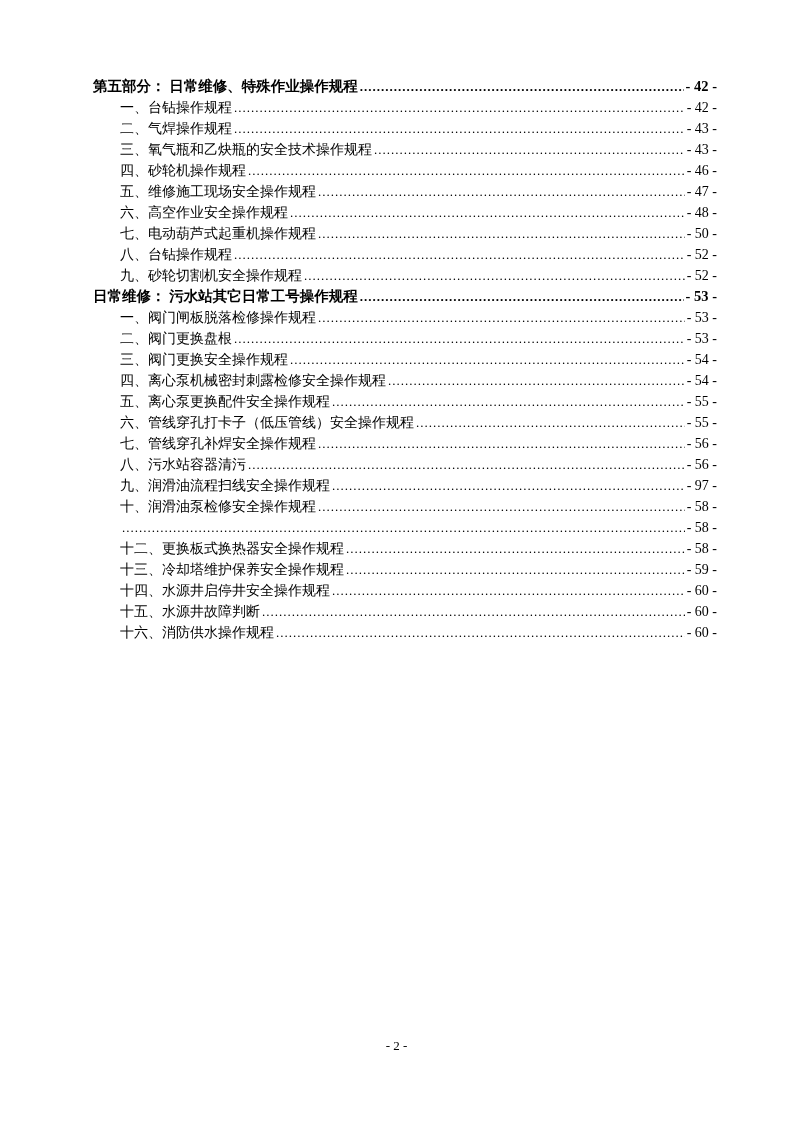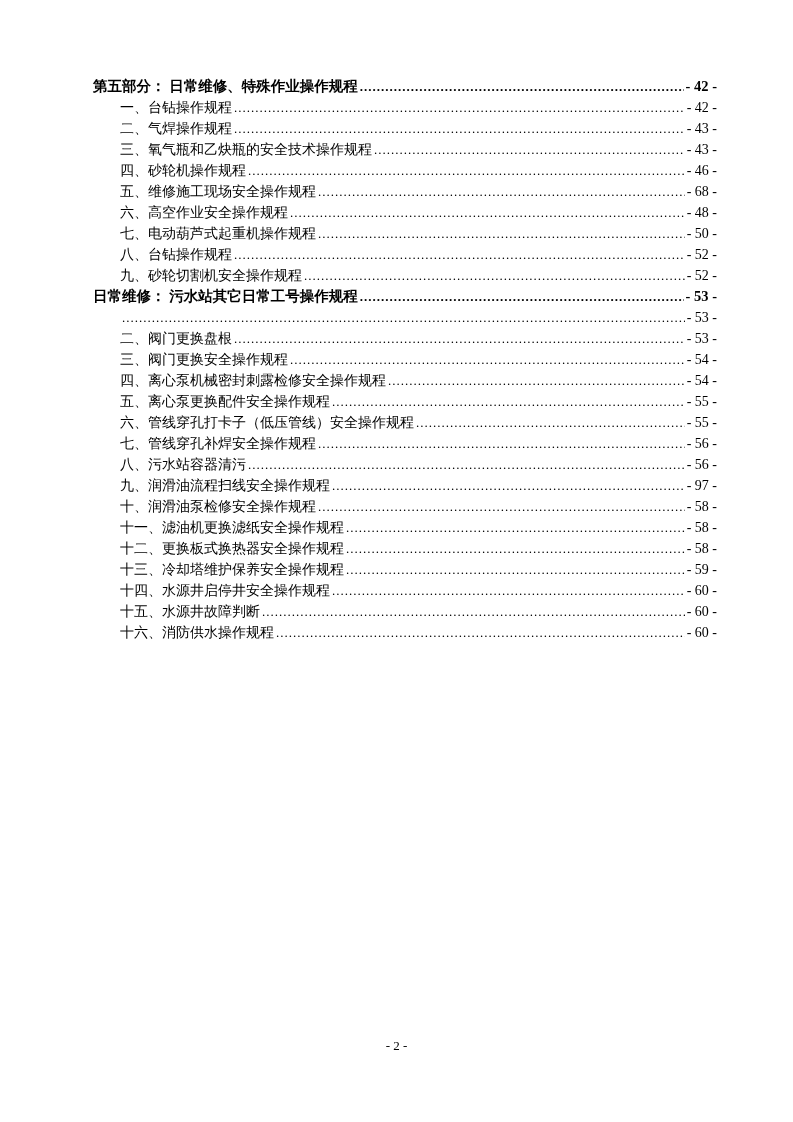--- a/index.html
+++ b/index.html
@@ -95,21 +95,21 @@
     <span class="pagenum">- 43 -</span>
   </div>
   <div class="toc-row entry">
     <span class="title">四、砂轮机操作规程</span>
     <span class="leader"></span>
     <span class="pagenum">- 46 -</span>
   </div>
   <div class="toc-row entry">
     <span class="title">五、维修施工现场安全操作规程</span>
     <span class="leader"></span>
-    <span class="pagenum">- 68 -</span>
+    <span class="pagenum">- 47 -</span>
   </div>
   <div class="toc-row entry">
     <span class="title">六、高空作业安全操作规程</span>
     <span class="leader"></span>
     <span class="pagenum">- 48 -</span>
   </div>
   <div class="toc-row entry">
     <span class="title">七、电动葫芦式起重机操作规程</span>
     <span class="leader"></span>
     <span class="pagenum">- 50 -</span>
@@ -125,20 +125,21 @@
     <span class="pagenum">- 52 -</span>
   </div>
 
   <div class="toc-row heading">
     <span class="title">日常维修： 污水站其它日常工号操作规程</span>
     <span class="leader"></span>
     <span class="pagenum">- 53 -</span>
   </div>
 
   <div class="toc-row entry">
+    <span class="title">一、阀门闸板脱落检修操作规程</span>
     <span class="leader"></span>
     <span class="pagenum">- 53 -</span>
   </div>
   <div class="toc-row entry">
     <span class="title">二、阀门更换盘根</span>
     <span class="leader"></span>
     <span class="pagenum">- 53 -</span>
   </div>
   <div class="toc-row entry">
     <span class="title">三、阀门更换安全操作规程</span>
@@ -174,21 +175,20 @@
     <span class="title">九、润滑油流程扫线安全操作规程</span>
     <span class="leader"></span>
     <span class="pagenum">- 97 -</span>
   </div>
   <div class="toc-row entry">
     <span class="title">十、润滑油泵检修安全操作规程</span>
     <span class="leader"></span>
     <span class="pagenum">- 58 -</span>
   </div>
   <div class="toc-row entry">
-    <span class="title">十一、滤油机更换滤纸安全操作规程</span>
     <span class="leader"></span>
     <span class="pagenum">- 58 -</span>
   </div>
   <div class="toc-row entry">
     <span class="title">十二、更换板式换热器安全操作规程</span>
     <span class="leader"></span>
     <span class="pagenum">- 58 -</span>
   </div>
   <div class="toc-row entry">
     <span class="title">十三、冷却塔维护保养安全操作规程</span>

